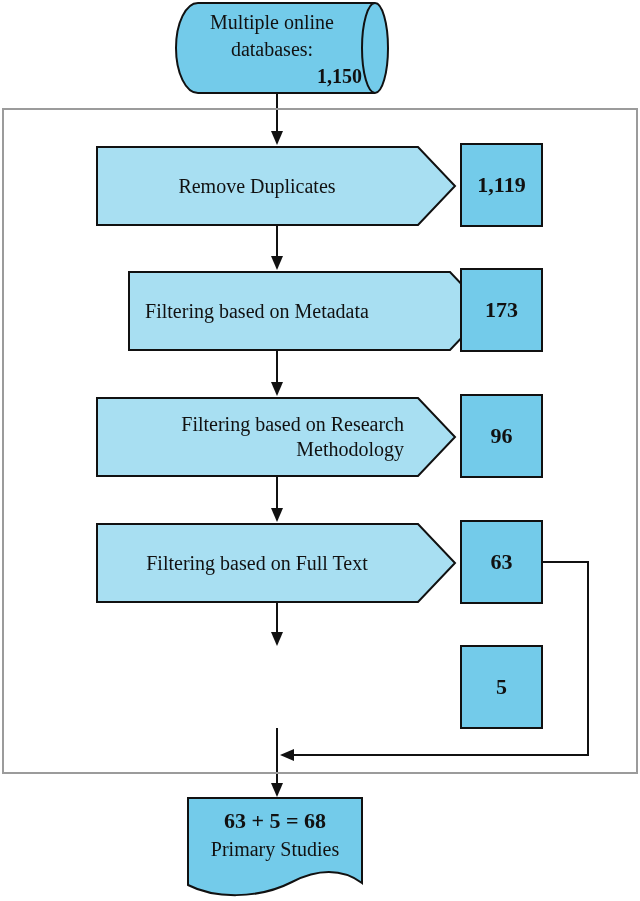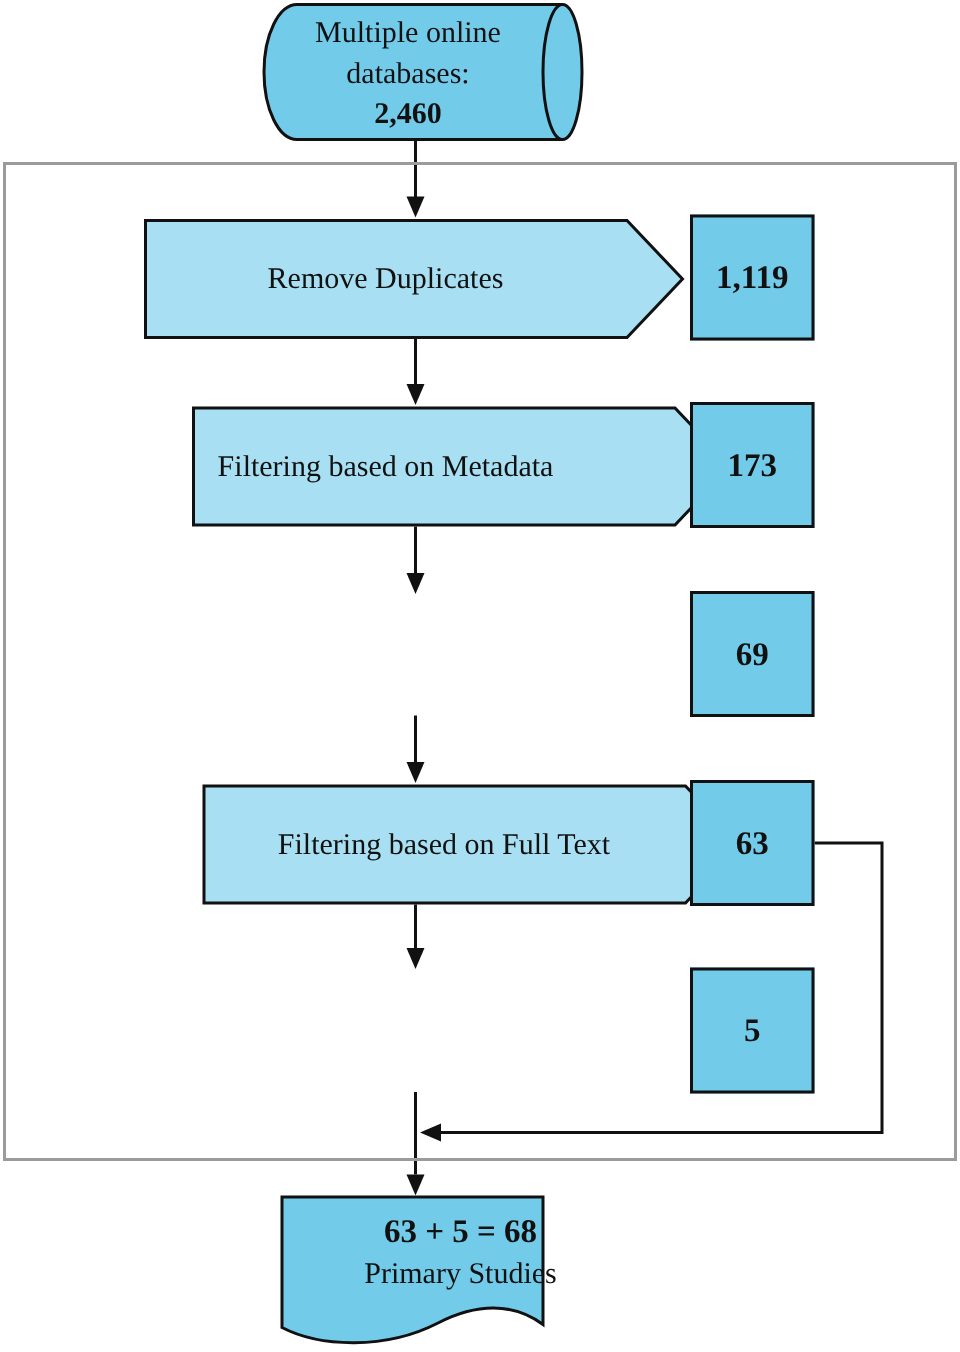--- a/index.html
+++ b/index.html
@@ -48,21 +48,21 @@
     width: 216px; height: 96px;
   }
   .shape-dark  { fill: var(--shape-fill-dark, #73cbea);  stroke: var(--outline, #111); stroke-width: 2; }
   .shape-light { fill: var(--shape-fill-light, #a8dff2); stroke: var(--outline, #111); stroke-width: 2; }
   .rim { fill: none; stroke: var(--outline, #111); stroke-width: 2; }
   .cyl-text {
     position: absolute;
     left: 8px; top: 8px;
     width: 180px; height: 80px;
     display: flex; flex-direction: column;
-    align-items: center; justify-content: center;
+    align-items: flex-end; justify-content: center;
     text-align: center;
     font-size: 20px; line-height: 27px;
   }
   .bold { font-weight: bold; }
 
   
   .step {
     position: absolute;
     left: 96px;
     width: 360px; height: 80px;
@@ -87,35 +87,35 @@
     background: var(--shape-fill-dark, #73cbea);
     border: 2px solid var(--outline, #111);
     display: flex; align-items: center; justify-content: center;
     font-size: 22px; font-weight: bold;
   }
 
   
   .r1 .step, .step.r1 { top: 146px; }  .count.r1 { top: 143px; text-align: center; }
   .step.r2 { top: 271px; padding-left: 32px; }  .count.r2 { top: 268px; align-items: center; }
   .step.r3 { top: 397px; }  .count.r3 { top: 394px; }
-  .step.r4 { top: 523px; margin-left: 39px; }  .count.r4 { top: 520px; }
+  .step.r4 { top: 523px; }  .count.r4 { top: 520px; }
   .step.r5 { top: 648px; }  .count.r5 { top: 645px; }
 
   
   .doc {
     position: absolute;
     left: 187px; top: 797px;
     width: 176px; height: 104px;
   }
   .doc-text {
     position: absolute;
     left: 0; top: 10px;
     width: 176px;
     text-align: center;
-    font-size: 20px; line-height: 28px; padding-left: 32px;
+    font-size: 20px; line-height: 28px;
   }
   .doc-text .equation { font-size: 22px; }
 </style>
 </head>
 <body>
 
 <div class="canvas">
 
   <svg class="connector-layer" width="640" height="901" viewBox="0 0 640 901">
 
@@ -143,21 +143,21 @@
 
   <div class="container-box"></div>
 
   <div class="cylinder">
     <svg width="216" height="96" viewBox="0 0 216 96">
       <path class="shape-dark" d="M 24 2 H 201 A 13 45 0 0 1 214 47 A 13 45 0 0 1 201 92 H 24 A 22 45 0 0 1 2 47 A 22 45 0 0 1 24 2 Z"></path>
       <path class="rim" d="M 201 2 A 13 45 0 0 0 188 47 A 13 45 0 0 0 201 92"></path>
     </svg>
     <div class="cyl-text">
       <div>Multiple online databases:</div>
-      <div class="bold">2,460</div>
+      <div class="bold">1,150</div>
     </div>
   </div>
 
   <div class="step r1">
     <svg width="360" height="80" viewBox="0 0 360 80">
       <polygon class="shape-light" points="1,1 322,1 359,40 322,79 1,79"></polygon>
     </svg>
     <div class="step-label">Remove Duplicates</div>
   </div>
   <div class="count r1">
@@ -167,22 +167,28 @@
   <div class="step r2">
     <svg width="360" height="80" viewBox="0 0 360 80">
       <polygon class="shape-light" points="1,1 322,1 359,40 322,79 1,79"></polygon>
     </svg>
     <div class="step-label">Filtering based on Metadata</div>
   </div>
   <div class="count r2">
     <span>173</span>
   </div>
 
+  <div class="step r3">
+    <svg width="360" height="80" viewBox="0 0 360 80">
+      <polygon class="shape-light" points="1,1 322,1 359,40 322,79 1,79"></polygon>
+    </svg>
+    <div class="step-label">Filtering based on Research Methodology</div>
+  </div>
   <div class="count r3">
-    <span>69</span>
+    <span>96</span>
   </div>
 
   <div class="step r4">
     <svg width="360" height="80" viewBox="0 0 360 80">
       <polygon class="shape-light" points="1,1 322,1 359,40 322,79 1,79"></polygon>
     </svg>
     <div class="step-label">Filtering based on Full Text</div>
   </div>
   <div class="count r4">
     <span>63</span>

